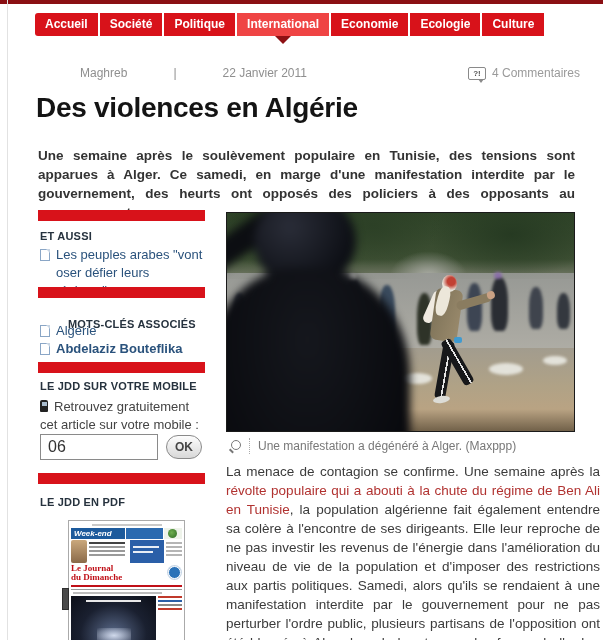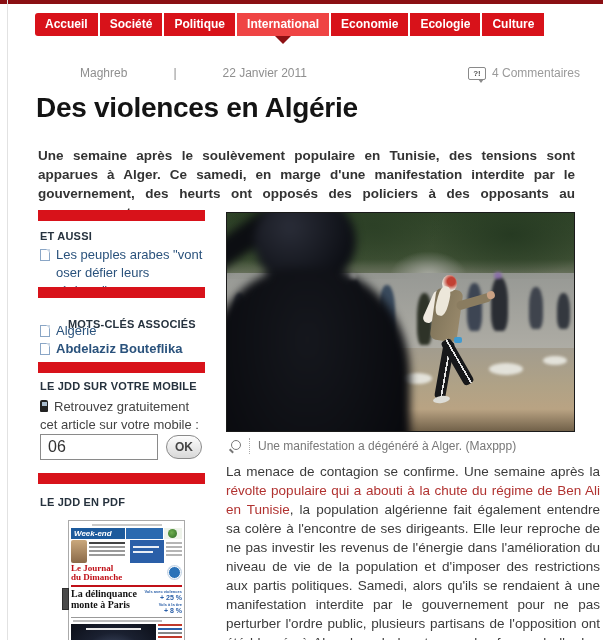--- a/index.html
+++ b/index.html
@@ -235,32 +235,20 @@
             <i></i>
             <i></i>
           </div>
       </div>
       <div class="np-masthead">
         <div class="np-m1">Le Journal</div>
         <div class="np-m2">du Dimanche</div>
         <div class="np-badge"></div>
       </div>
       <div class="np-redrule"></div>
-      <div class="np-headrow">
-        <div class="np-headline">
-          <div>La délinquance</div>
-          <div>monte à Paris</div>
-        </div>
-        <div class="np-stats">
-          <div class="np-statlabel">Vols avec violences</div>
-          <div class="np-statvalue">+ 25 %</div>
-          <div class="np-statlabel">Vols à la tire</div>
-          <div class="np-statvalue">+ 8 %</div>
-        </div>
-      </div>
       <div class="np-sep"></div>
       <div class="np-capline"></div>
       <div class="np-photoblock">
         <div class="np-photo-main"></div>
         <div class="np-classcol">
             <i></i>
             <i></i>
             <i></i>
             <i></i>
           </div>

